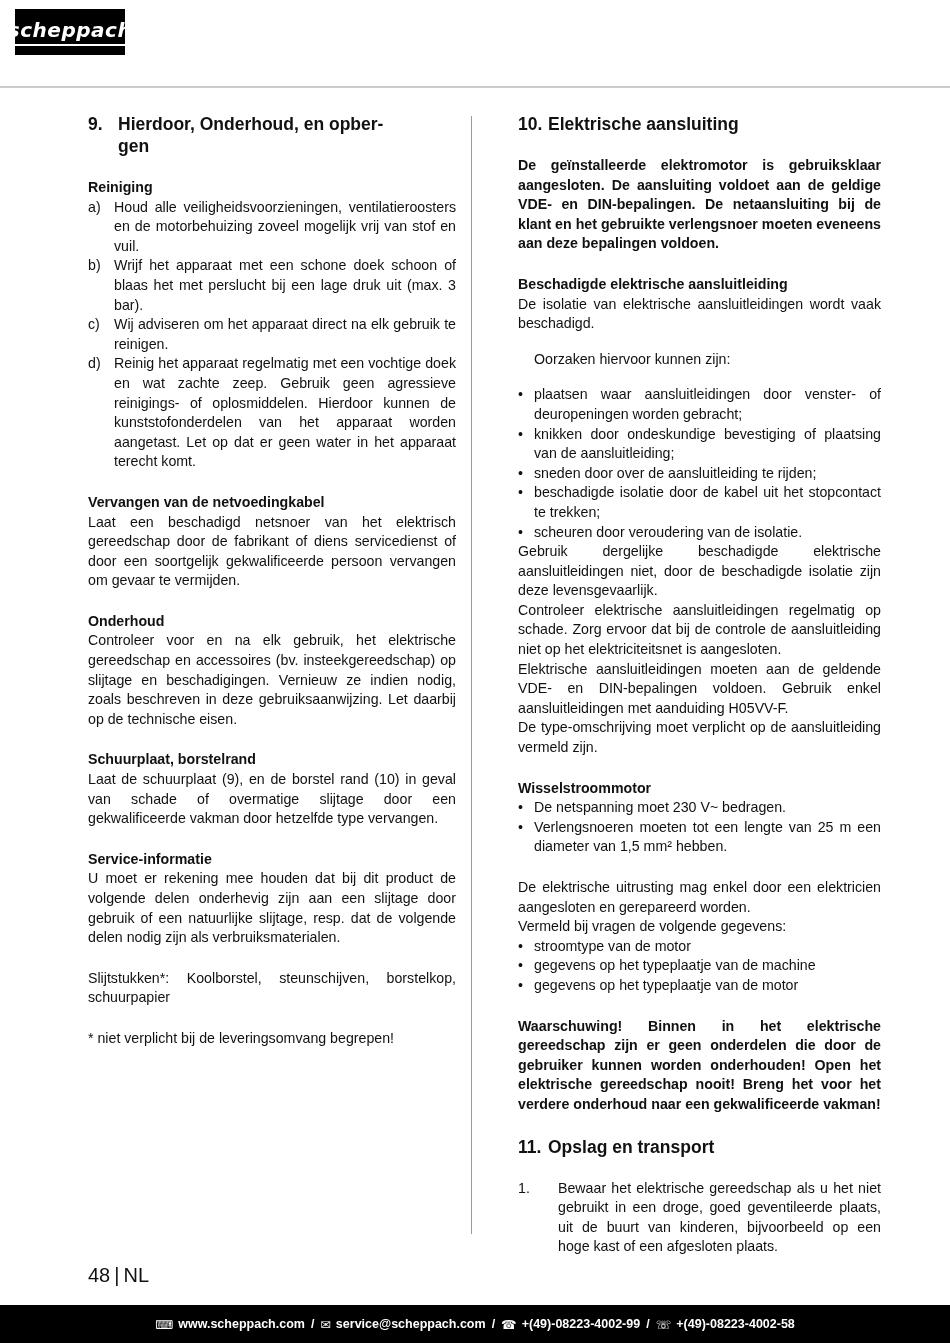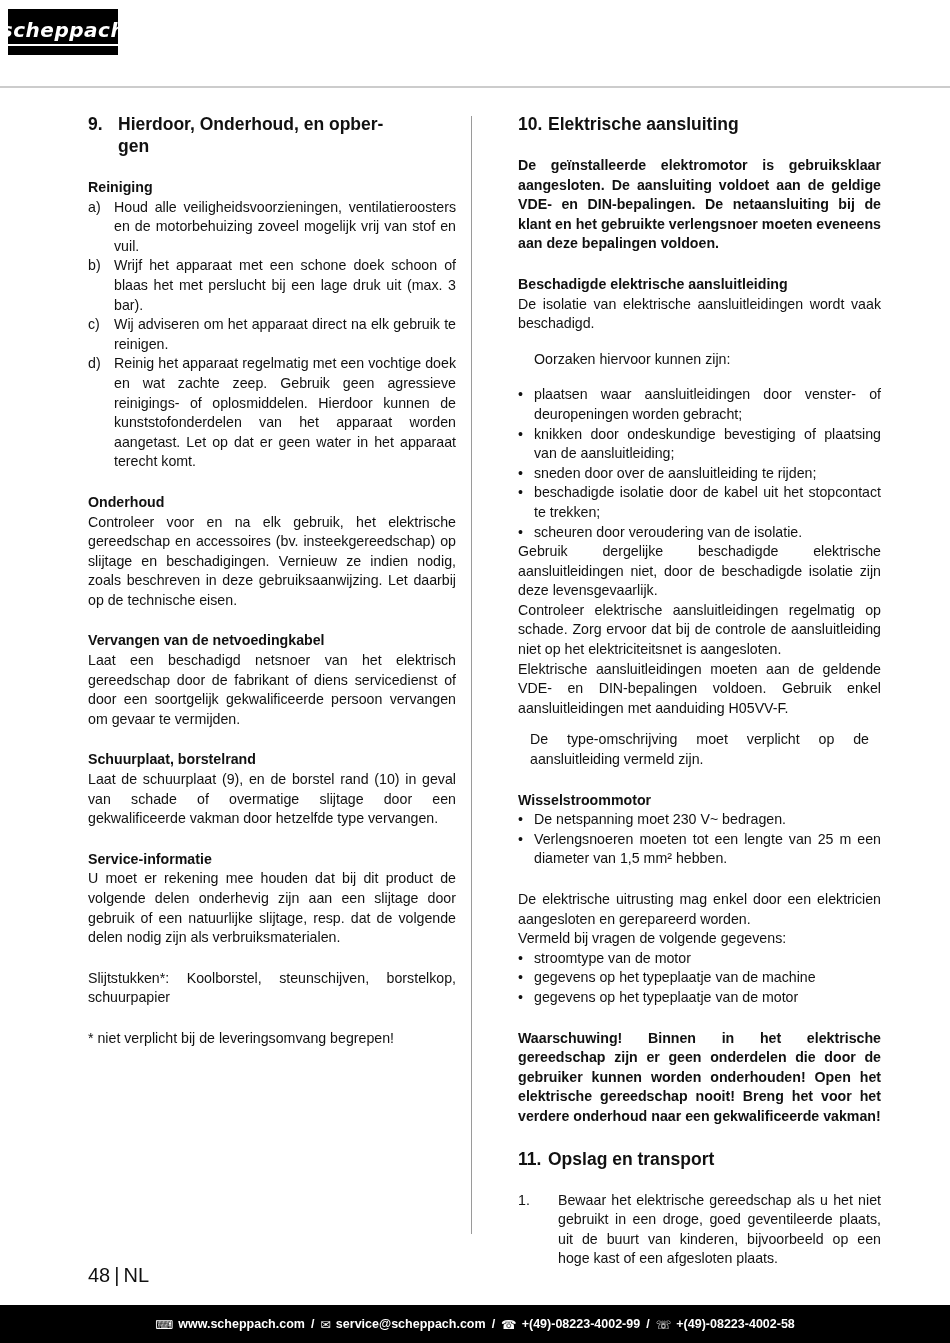--- a/index.html
+++ b/index.html
@@ -4,21 +4,21 @@
 <style>
   * { box-sizing: border-box; }
   html,body { margin:0; padding:0; background:#e8e8e8; }
   .page {
     position:relative; width:950px; height:1343px; margin:0 auto;
     background:#ffffff; overflow:hidden;
     font-family:"Liberation Sans", sans-serif; color:#111;
   }
   
   .logo {
-    position:absolute; left:8px; top:9px; width:110px; height:46px;
+    position:absolute; left:15px; top:9px; width:110px; height:46px;
     background:#000; display:flex; align-items:center; justify-content:center;
   }
   .logo-text {
     color:#fff; font-weight:bold; font-style:italic; font-size:20px;
     letter-spacing:0.5px; border-bottom:2px solid #fff; padding:0 2px 2px 2px;
     font-family:"DejaVu Sans", sans-serif;
   }
   .top-rule { position:absolute; left:0; right:0; top:86px; height:2px; background:#cccccc; }
 
   
@@ -96,27 +96,27 @@
         <span class="li-label">c)</span>
         <span class="li-text">Wij adviseren om het apparaat direct na elk gebruik te reinigen.</span>
       </div>
       <div class="li-row">
         <span class="li-label">d)</span>
         <span class="li-text">Reinig het apparaat regelmatig met een vochtige doek en wat zachte zeep. Gebruik geen agressieve reinigings- of oplosmiddelen. Hierdoor kunnen de kunststofonderdelen van het apparaat worden aangetast. Let op dat er geen water in het apparaat terecht komt.</span>
       </div>
     </div>
 
     <div class="group">
+      <div class="subhead">Vervangen van de netvoedingkabel</div>
+      <div class="para" style="margin:0">Laat een beschadigd netsnoer van het elektrisch gereedschap door de fabrikant of diens servicedienst of door een soortgelijk gekwalificeerde persoon vervangen om gevaar te vermijden.</div>
+    </div>
+
+    <div class="group">
       <div class="subhead">Onderhoud</div>
       <div class="para" style="margin:0">Controleer voor en na elk gebruik, het elektrische gereedschap en accessoires (bv. insteekgereedschap) op slijtage en beschadigingen. Vernieuw ze indien nodig, zoals beschreven in deze gebruiksaanwijzing. Let daarbij op de technische eisen.</div>
-    </div>
-
-    <div class="group">
-      <div class="subhead">Vervangen van de netvoedingkabel</div>
-      <div class="para" style="margin:0">Laat een beschadigd netsnoer van het elektrisch gereedschap door de fabrikant of diens servicedienst of door een soortgelijk gekwalificeerde persoon vervangen om gevaar te vermijden.</div>
     </div>
 
     <div class="group">
       <div class="subhead">Schuurplaat, borstelrand</div>
       <div class="para" style="margin:0">Laat de schuurplaat (9), en de borstel rand (10) in geval van schade of overmatige slijtage door een gekwalificeerde vakman door hetzelfde type vervangen.</div>
     </div>
 
     <div class="group">
       <div class="subhead">Service-informatie</div>
       <div class="para" style="margin:0">U moet er rekening mee houden dat bij dit product de volgende delen onderhevig zijn aan een slijtage door gebruik of een natuurlijke slijtage, resp. dat de volgende delen nodig zijn als verbruiksmaterialen.</div>
@@ -157,21 +157,21 @@
         <span class="b-marker">•</span>
         <span class="b-text">beschadigde isolatie door de kabel uit het stopcontact te trekken;</span>
       </div>
       <div class="b-row">
         <span class="b-marker">•</span>
         <span class="b-text">scheuren door veroudering van de isolatie.</span>
       </div>
       <div class="para" style="margin:0">Gebruik dergelijke beschadigde elektrische aansluitleidingen niet, door de beschadigde isolatie zijn deze levensgevaarlijk.</div>
       <div class="para" style="margin:0">Controleer elektrische aansluitleidingen regelmatig op schade. Zorg ervoor dat bij de controle de aansluitleiding niet op het elektriciteitsnet is aangesloten.</div>
       <div class="para" style="margin:0">Elektrische aansluitleidingen moeten aan de geldende VDE- en DIN-bepalingen voldoen. Gebruik enkel aansluitleidingen met aanduiding H05VV-F.</div>
-      <div class="para" style="margin:12px">De type-omschrijving moet verplicht op de aansluitleiding vermeld zijn.</div>
+      <div class="para" style="margin:0">De type-omschrijving moet verplicht op de aansluitleiding vermeld zijn.</div>
     </div>
 
     <div class="group">
       <div class="subhead">Wisselstroommotor</div>
       <div class="b-row">
         <span class="b-marker">•</span>
         <span class="b-text">De netspanning moet 230 V~ bedragen.</span>
       </div>
       <div class="b-row">
         <span class="b-marker">•</span>

